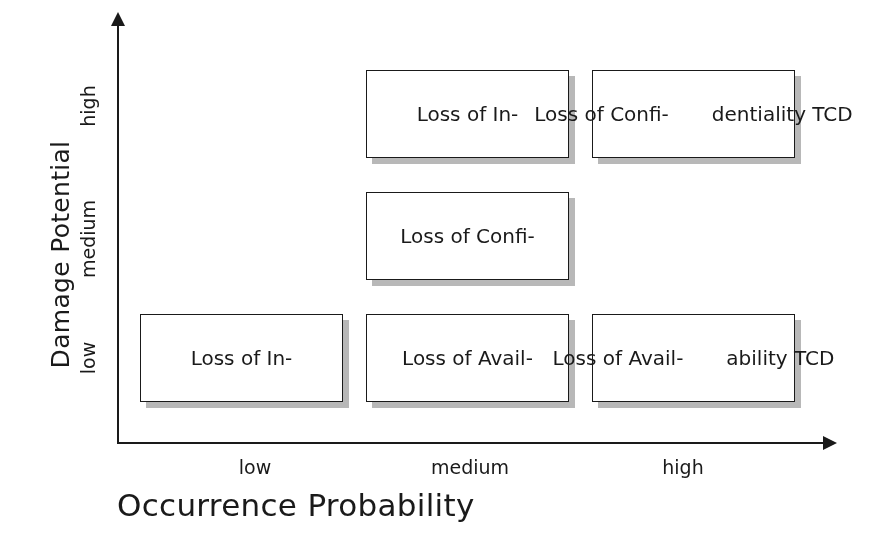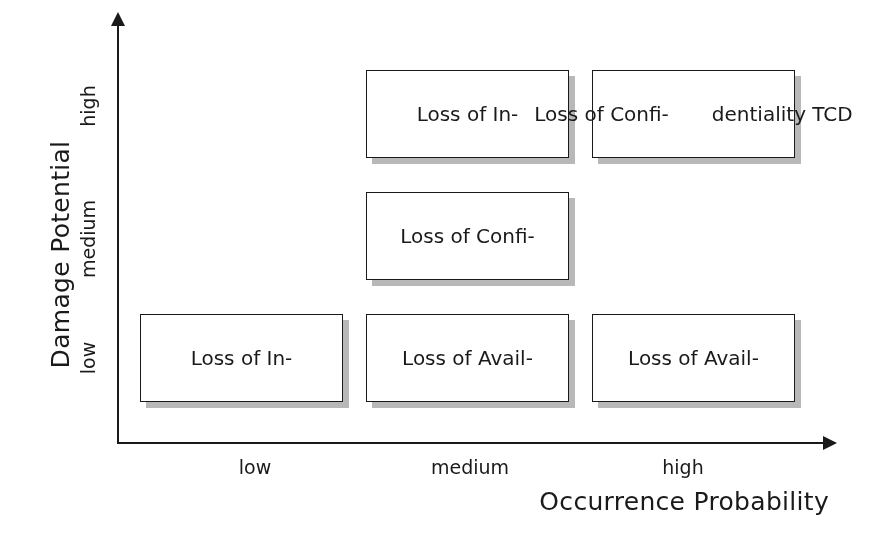--- a/index.html
+++ b/index.html
@@ -67,22 +67,22 @@
     transform: rotate(-90deg);
     transform-origin: center center;
     white-space: nowrap;
     letter-spacing: 0.3px;
   }
   #x-axis-title {
     position: absolute;
     left: 117px;
     top: 487px;
     width: 712px;
-    text-align: right;
-    font-size: 25px;
+    text-align: left;
+    font-size: 31px;
     color: #1a1a1a;
     letter-spacing: 0.3px;
   }
 
   
   .y-tick {
     position: absolute;
     width: 120px;
     text-align: center;
     font-size: 19px;
@@ -174,15 +174,16 @@
   <div class="cell col-low row-low">
     <span class="line">Loss of In-</span>
   </div>
 
   <div class="cell col-medium row-low">
     <span class="line">Loss of Avail-</span>
   </div>
 
   <div class="cell col-high row-low">
     <span class="line">Loss of Avail-</span>
+    <span class="line">ability TCD</span>
   </div>
 
 </div>
 
 </body></html>

